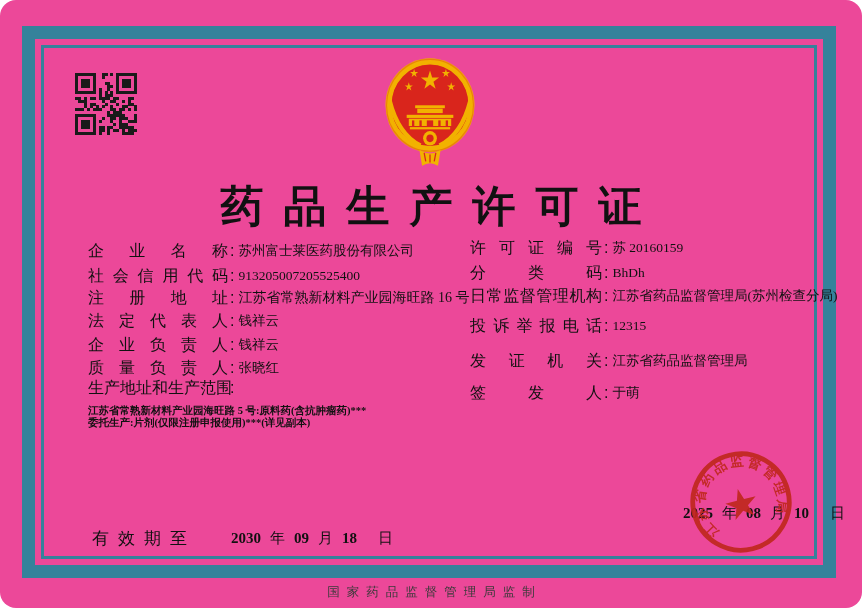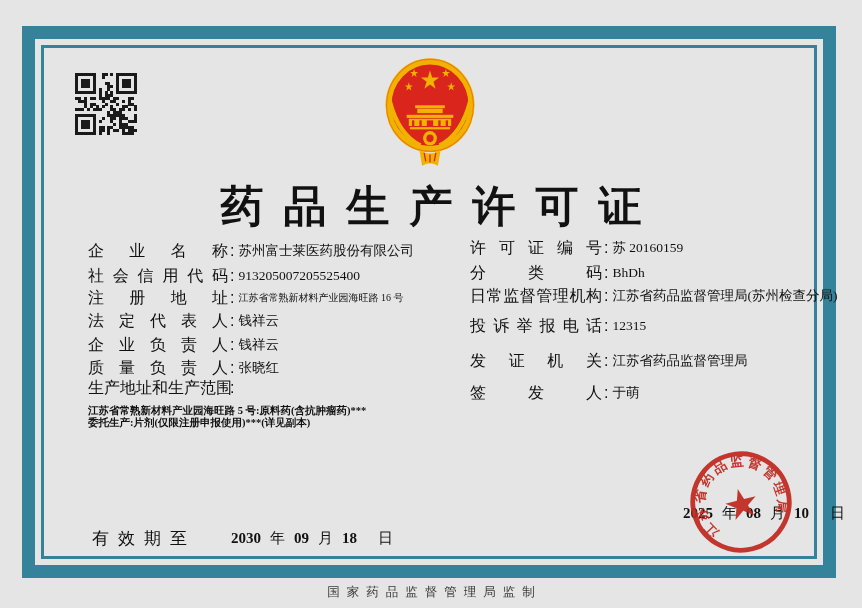--- a/index.html
+++ b/index.html
@@ -1,33 +1,33 @@
 <!DOCTYPE html>
 <html style="--teal: #35829b;"><head>
 <meta charset="utf-8">
 <style>
   html,body{margin:0;padding:0;background:#fff;}
-  .cert{position:relative;width:862px;height:608px;background:#e5e5e5;overflow:hidden;
-        font-family:"Liberation Sans","DejaVu Sans",sans-serif;color:#111;}
+  .cert{position:relative;width:862px;height:608px;background:#ec4899;overflow:hidden;
+        font-family:"Liberation Sans","DejaVu Sans",sans-serif;color:#111;border-radius:16px;}
   .border-outer{position:absolute;left:22px;top:26px;width:814px;height:552px;
         border:13px solid var(--teal);box-sizing:border-box;}
   .border-inner{position:absolute;left:41px;top:45px;width:776px;height:514px;
         border:3px solid var(--teal);box-sizing:border-box;}
   .qr{position:absolute;left:75px;top:73px;width:62px;height:62px;}
   .emblem{position:absolute;left:377px;top:56px;width:106px;height:112px;}
   .title{position:absolute;left:0;top:178px;width:862px;text-align:center;
         font-size:43px;font-weight:bold;letter-spacing:20px;text-indent:20px;white-space:nowrap;}
   .row{position:absolute;display:flex;align-items:center;}
   .lbl{display:flex;justify-content:space-between;font-size:16px;line-height:20px;white-space:nowrap;}
   .col-left .lbl{width:140px;}
   .col-right .lbl{width:132px;}
   .colon{font-size:16px;margin:0 4px 0 2px;}
   .val{font-weight:normal;font-family:"Liberation Serif","DejaVu Serif",serif;
        font-size:13.5px;line-height:14px;white-space:nowrap;}
-  .val.small{font-size:10px;}
+  .val.small{font-size:14px;}
   .val.wrap{white-space:normal;width:238px;}
   .scope{position:absolute;left:88px;font-weight:bold;white-space:nowrap;
        font-family:"Liberation Serif","DejaVu Serif",serif;font-size:10.5px;line-height:12px;}
   .validrow{position:absolute;left:92px;top:527px;display:flex;align-items:center;}
   .validrow .vlabel{font-size:17px;letter-spacing:9px;margin-right:30px;}
   .daterow{position:absolute;top:504px;display:flex;align-items:baseline;}
   .daterow.issue{left:678px;}
   .num{font-weight:bold;font-family:"Liberation Serif","DejaVu Serif",serif;font-size:15px;margin:0 5px;}
   .unit{font-size:15px;margin:0 4px;}
   .unit.day{margin-left:16px;}

